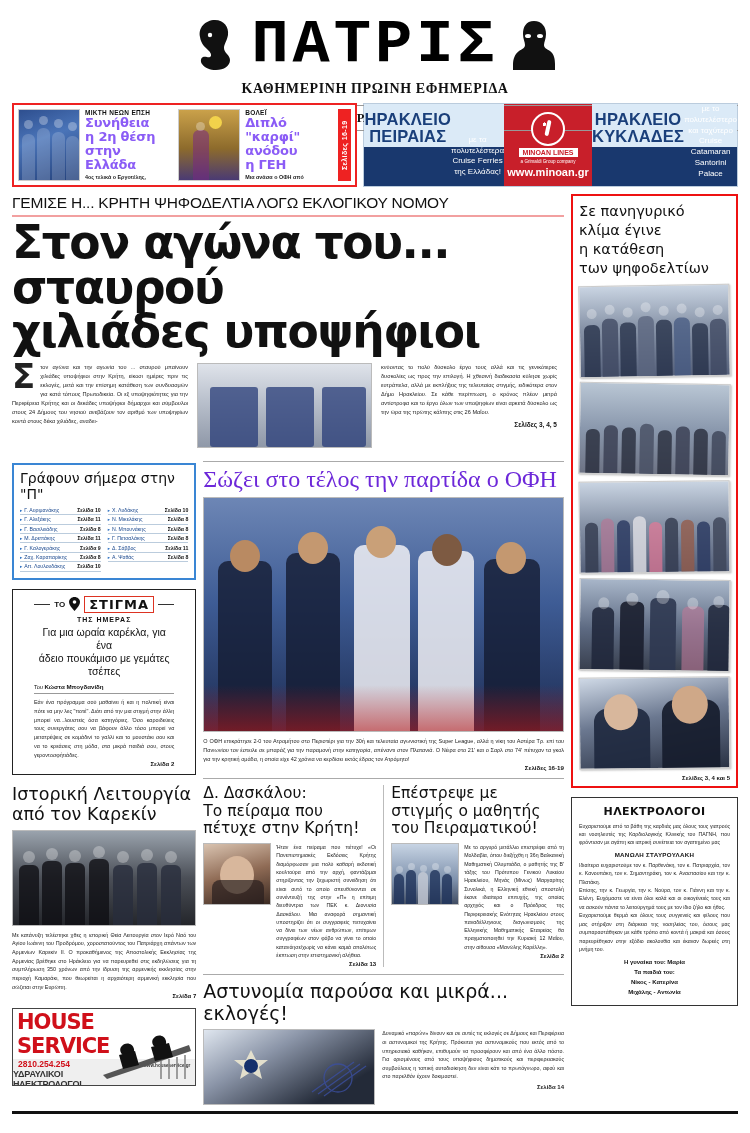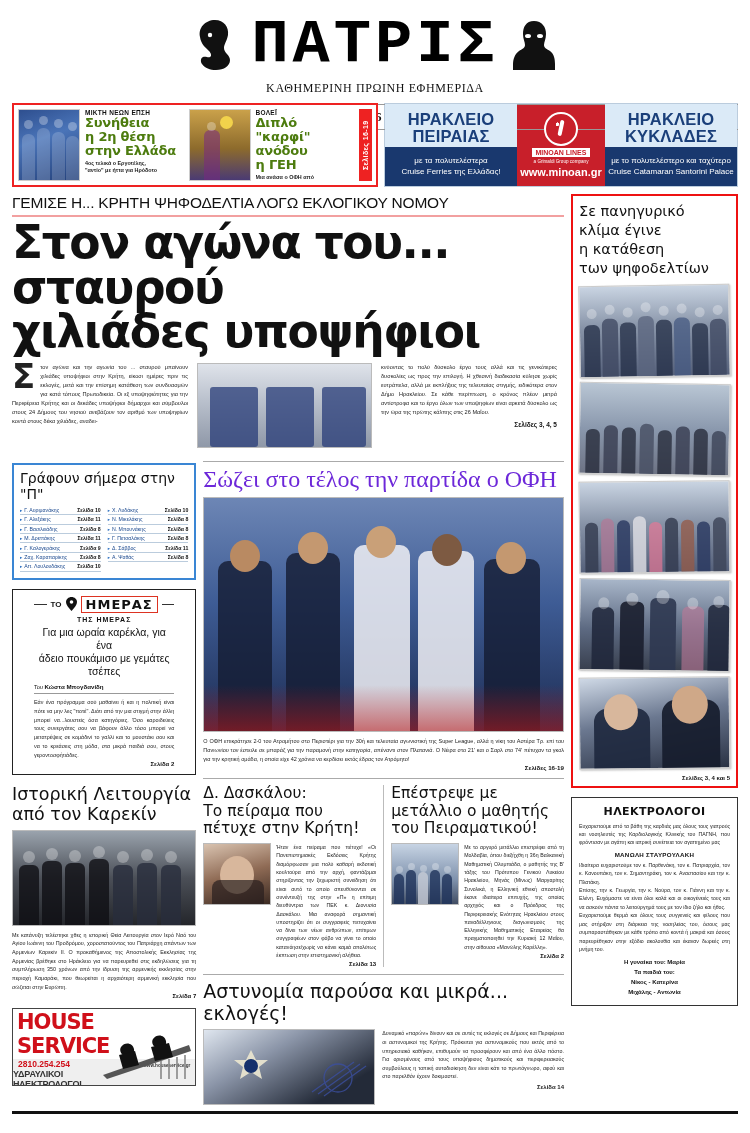--- a/index.html
+++ b/index.html
@@ -21,22 +21,22 @@
     font-weight:bold;
     font-size:62px;
     letter-spacing:4px;
     line-height:1;
     color:#000;
   }
   .mast-face { width:42px; height:54px; position:relative; }
   .mast-face svg { display:block; }
   .mast-sub {
     text-align:center;
-    font-weight:normal;
-    font-size:12px;
+    font-weight:bold;
+    font-size:14px;
     letter-spacing:.6px;
     margin-top:5px;
     font-family:"Liberation Serif", serif;
   }
   .rule-thin { border-top:1px solid #999; margin-top:8px; }
   .issue-row {
     display:flex; align-items:baseline; justify-content:space-between;
     font-family:"Liberation Serif", serif;
     padding:4px 2px 4px 2px;
     border-bottom:1px solid #999;
@@ -51,29 +51,29 @@
   
   .topstrip { display:flex; gap:6px; margin-top:7px; height:84px; }
   .sportsbox {
     width:366px; border:2px solid #e22; background:#fff;
     display:flex; position:relative; padding:4px 4px; gap:5px;
   }
   .sp-item { display:flex; gap:5px; flex:1; }
   .sp-photo { width:62px; height:72px; border:1px solid #ccc; overflow:hidden; position:relative; }
   .sp-txt { flex:1; overflow:hidden; }
   .sp-kicker { font-size:6.5px; font-weight:bold; letter-spacing:.3px; color:#111; }
-  .sp-head { font-size:13px; font-weight:bold; line-height:1.08; color:#4d7c0f; letter-spacing:-.2px; font-family:"DejaVu Sans", sans-serif;}
+  .sp-head { font-size:13px; font-weight:bold; line-height:1.08; color:#8b5cf6; letter-spacing:-.2px; font-family:"DejaVu Sans", sans-serif;}
   .sp-sub { font-size:5.4px; font-weight:bold; line-height:1.25; color:#222; margin-top:2px; }
   .sp-pages {
     width:13px; background:#e22; color:#fff; font-size:7px; font-weight:bold;
     writing-mode:vertical-rl; text-orientation:mixed; transform:rotate(180deg);
     display:flex; align-items:center; justify-content:center; letter-spacing:.4px;
   }
   .adbox { flex:1; border:1px solid #bcd; display:flex; background:#dce9f5; }
-  .ad-side { flex:1; background:linear-gradient(#dbeaf7 0 52%, #19386e 52% 100%); position:relative; display:flex; flex-direction:column; }
+  .ad-side { flex:1; background:linear-gradient(#dbeaf7 0 52%, #19386e 52% 100%); position:relative; display:flex; flex-direction:row; }
   .ad-side .big { color:#1a3f7a; font-weight:bold; font-size:16.5px; text-align:center; line-height:1.06; padding-top:7px; letter-spacing:.2px;}
   .ad-side .small { color:#fff; font-size:8px; text-align:center; line-height:1.35; margin-top:auto; padding-bottom:8px; }
   .ad-mid { width:88px; background:#c81f2a; display:flex; flex-direction:column; align-items:center; justify-content:center; padding:3px 0; }
   .ad-logo { width:34px; height:34px; border-radius:50%; background:radial-gradient(circle at 38% 34%, #fff 0 6%, #c81f2a 7% 100%); border:2px solid #fff; position:relative; }
   .ad-logo:after{content:"";position:absolute;left:50%;top:22%;width:4px;height:16px;background:#fff;transform:translateX(-50%) rotate(12deg);border-radius:2px;}
   .ad-minoan { color:#fff; font-weight:bold; font-size:7px; text-align:center; line-height:1.05; margin-top:2px; background:#fff; color:#c81f2a; padding:1px 4px;}
   .ad-grim { color:#fff; font-size:4.6px; margin-top:2px; }
   .ad-www { color:#fff; font-weight:bold; font-size:11px; margin-top:2px; }
 
   
@@ -391,21 +391,21 @@
           <div class="stigma">
             <div class="stigma-top">
               <div class="stg-line"></div>
               <div class="stg-to">ΤΟ</div>
               <div class="stg-pin">
                 <svg width="11" height="14" viewBox="0 0 11 14">
                     <path d="M5.5 0C2.5 0 0 2.3 0 5.1 0 8.8 5.5 14 5.5 14S11 8.8 11 5.1C11 2.3 8.5 0 5.5 0z" fill="#111"></path>
                     <circle cx="5.5" cy="5" r="1.8" fill="#fff"></circle>
                   </svg>
               </div>
-              <div class="stg-word">ΗΜΕΡΑΣ</div>
+              <div class="stg-word">ΣΤΙΓΜΑ</div>
               <div class="stg-line"></div>
             </div>
             <div class="stg-day">ΤΗΣ ΗΜΕΡΑΣ</div>
             <div class="stg-head" style="white-space:pre-line">Για μια ωραία καρέκλα, για ένα
 άδειο πουκάμισο με γεμάτες τσέπες</div>
             <div class="stg-by">
               <span>Του</span>
               <b>Κώστα Μπογδανίδη</b>
             </div>
             <div class="stg-body">Εάν ένα πρόγραμμα σού μαθαίνει ή και η πολιτική είναι πότε να μην λες "ποτέ". Διότι από την μια στιγμή στην άλλη μπορεί να...λουστείς όσα κατηγόριες. Όσο καροιδεύεις τους συνεργάτες σου να βάφουν άλλο τόσο μπορεί να μετατρέψεις σε κομάδινί το γαλλί και το μουστάκι σου και να το κρεάσεις στη μόδα, στα μικρά παιδιά σου, στους γεροντοσφήτιάδες.</div>
@@ -502,21 +502,21 @@
                       <u style="left:16px;top:12px;width:34px;height:38px;background:#d8b79c"></u>
                   <i style="left:8px;width:52px;height:24px;background:rgba(40,30,30,.7);border-radius:8px 8px 0 0"></i>
                     </div>
                 </div>
                 <div class="m3-text">Ήταν ένα πείραμα που πέτυχε! «Οι Πανεπιστημιακές Εκδόσεις Κρήτης διαμόρφωσαν μια πολύ καθαρή εκδοτική κουλτούρα από την αρχή, φαντάζομαι στηρίζοντας την ξεχωριστή συνείδηση ότι είναι αυτό το οποίο απευθύνονται σε συνέντευξή της στην «Π» η επίτιμη διευθύντρια των ΠΕΚ κ. Διονυσία Δασκάλου. Μια αναφορά σημαντική υποστηρίζει ότι οι συγγραφείς πετυχαίνει να δίνει των νέων ανθρώπων, επίτιμων συγγραφέων στον φόβο να γίνει το οποίο κατανόησε/χωρίς να κάνει καμιά απολύτως έκπτωση στην επιστημονική αλήθεια.</div>
               </div>
               <div class="m3-pg">Σελίδα 13</div>
             </div>
             <div class="m3">
               <div class="m3-head" style="white-space:pre-line">Επέστρεψε με
-μετάλλιο ο μαθητής
+στιγμής ο μαθητής
 του Πειραματικού!</div>
               <div class="m3-body">
                 <div class="m3-photo">
                   <div class="ph green"></div>
                   <div class="ph-figs">
                     <i style="left:2px;width:10px;height:30px;background:rgba(30,50,90,.8)"></i>
                     <i style="left:14px;width:10px;height:34px;background:rgba(30,50,90,.8)"></i>
                     <i style="left:26px;width:10px;height:32px;background:rgba(200,205,215,.8)"></i>
                     <i style="left:38px;width:10px;height:34px;background:rgba(30,50,90,.8)"></i>
                     <i style="left:50px;width:10px;height:30px;background:rgba(30,50,90,.8)"></i>

